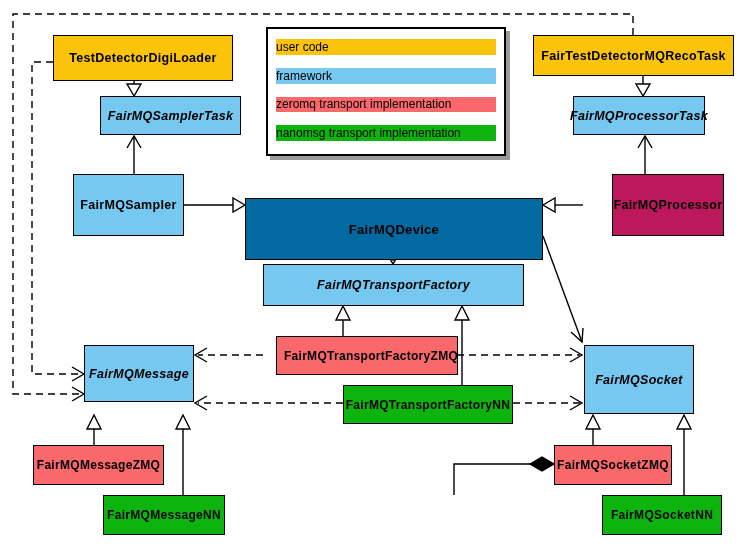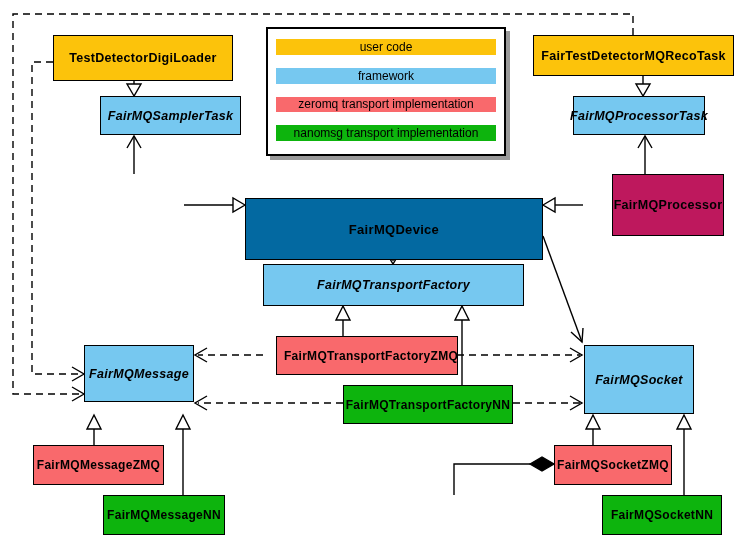--- a/index.html
+++ b/index.html
@@ -33,21 +33,21 @@
   .n-socket-zmq    {left:554px;top:445px;width:118px;height:40px;font-size:12px;}
   .n-socket-nn     {left:602px;top:495px;width:120px;height:40px;font-size:12px;}
   
   .legend{
     position:absolute;left:266px;top:27px;width:240px;height:129px;box-sizing:border-box;
     background:#fff;border:2px solid #000;box-shadow:4px 4px 0 #9a9a9a;
     display:flex;flex-direction:column;align-items:center;padding-top:10px;
   }
   .legend-row{
     width:220px;height:16px;margin-bottom:13px;
-    display:flex;align-items:center;justify-content:center;
+    display:flex;align-items:center;justify-content:flex-start;
     font-size:12px;color:#000;white-space:nowrap;
   }
 </style>
 </head>
 <body>
 
 <div id="canvas">
 
   <svg id="edges" viewBox="0 0 748 549" xmlns="http://www.w3.org/2000/svg" fill="none" stroke="#000" stroke-width="1.4">
 
@@ -156,20 +156,23 @@
       <polygon points="530,464 542,457 554,464 542,471" fill="#000"></polygon>
     </g>
   </svg>
 
   <div class="node n-test-loader" style="background: rgb(252, 195, 11);">
     <span>TestDetectorDigiLoader</span>
   </div>
   <div class="node abstract n-sampler-task" style="background: rgb(118, 200, 240); margin-left: 37px;">
     <span>FairMQSamplerTask</span>
   </div>
+  <div class="node n-sampler" style="background: rgb(118, 200, 240);">
+    <span>FairMQSampler</span>
+  </div>
   <div class="node n-device" style="background: #0369a1; margin-top: 24px;">
     <span>FairMQDevice</span>
   </div>
   <div class="node abstract n-processor-task" style="background: rgb(118, 200, 240);">
     <span>FairMQProcessorTask</span>
   </div>
   <div class="node n-reco-task" style="background: rgb(252, 195, 11);">
     <span>FairTestDetectorMQRecoTask</span>
   </div>
   <div class="node n-processor" style="background: #be185d; margin-left: 29px;">

